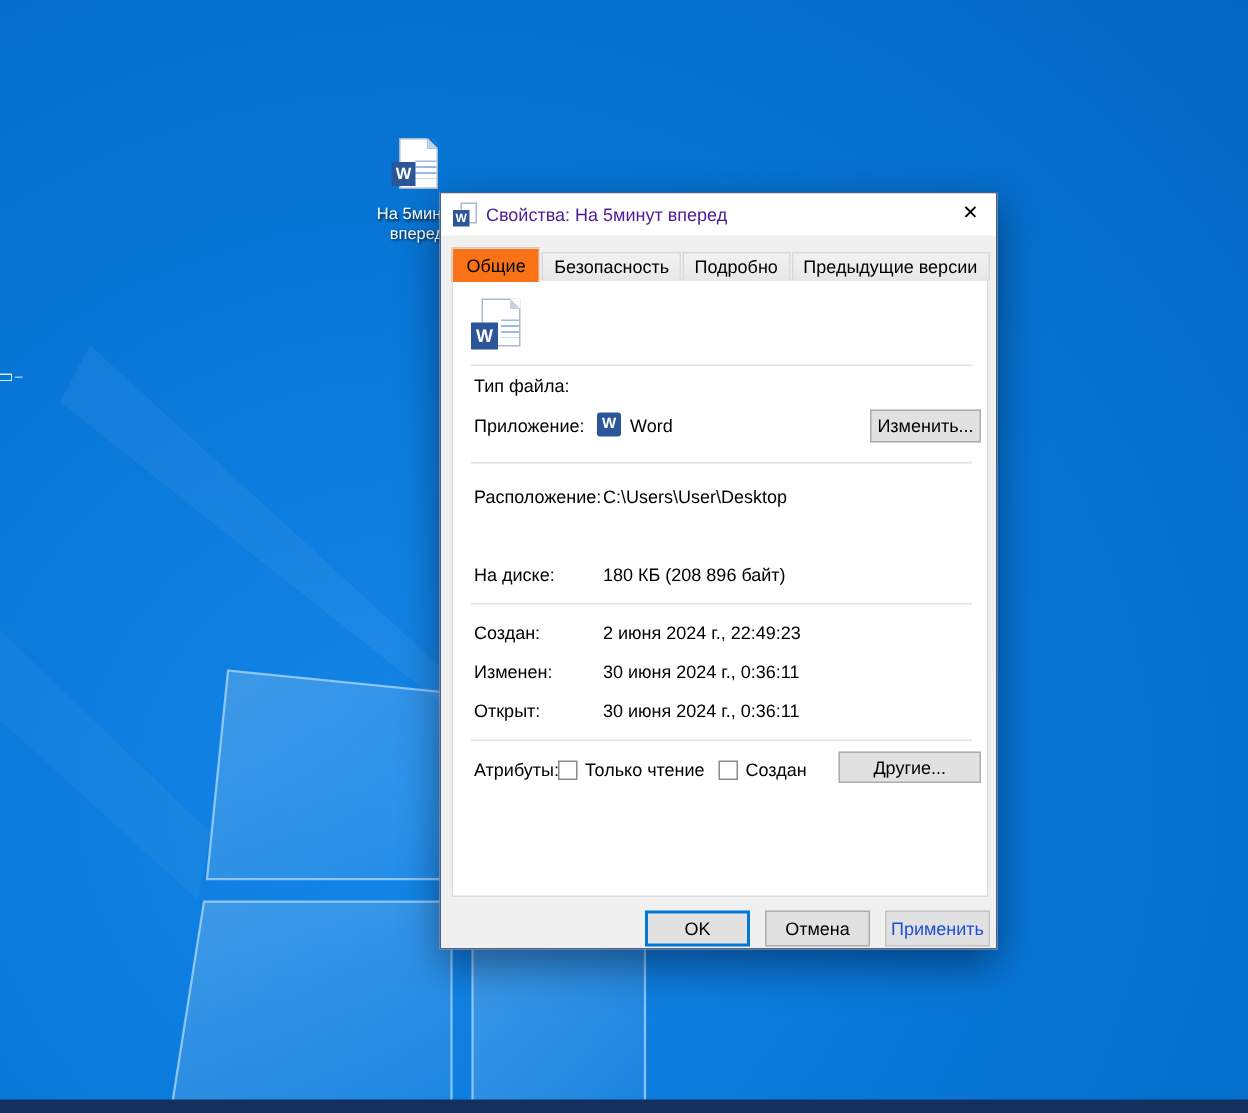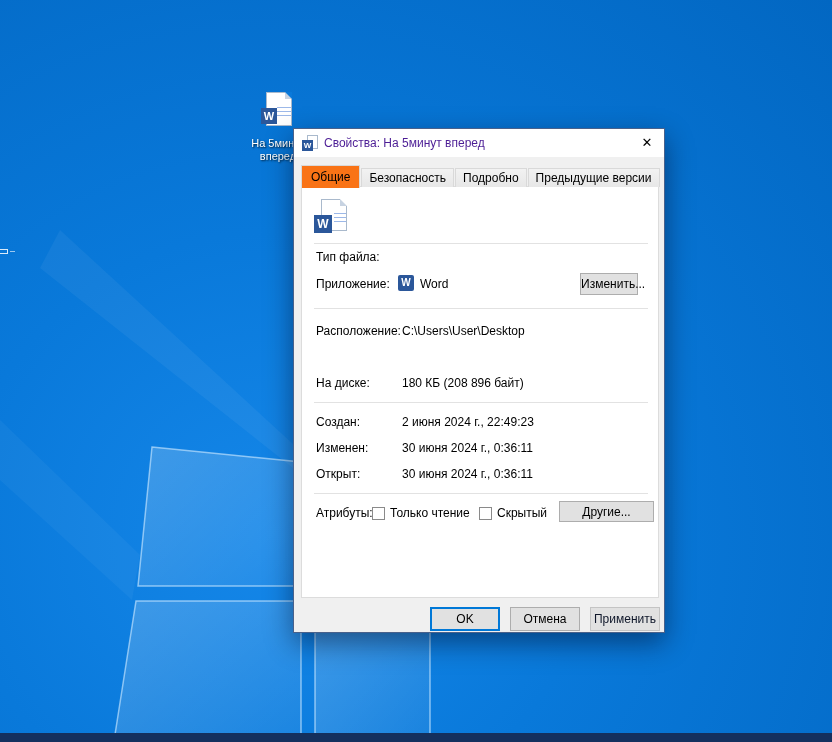--- a/index.html
+++ b/index.html
@@ -141,40 +141,40 @@
     line-height:16px; text-align:center; border-radius:2px;
   }
   .app-value { left:118px; }
 
   .win-btn {
     position:absolute; height:22px;
     background:#e1e1e1; border:1px solid #adadad;
     font-family:"Liberation Sans","DejaVu Sans",sans-serif; font-size:12px;
     text-align:center; color:#000; padding:0;
   }
-  .btn-change { left:278px; top:86px; width:58px; }
+  .btn-change { left:278px; top:86px; width:74px; }
   .btn-other  { left:257px; top:314px; width:95px; height:21px; }
 
   .checkbox {
     display:inline-block; width:13px; height:13px;
     background:#fff; border:1px solid #8a8a8a;
     position:absolute; top:1px;
   }
   .cb1 { left:70px; }  .cb1-label { left:88px; }
   .cb2 { left:177px; } .cb2-label { left:195px; }
 
   
   .footer-btn { position:absolute; top:478px; width:70px; height:24px;
     background:#e1e1e1; border:1px solid #adadad;
     font-family:"Liberation Sans","DejaVu Sans",sans-serif; font-size:12px;
     line-height:18px; text-align:center;
   }
   .btn-ok     { left:136px; border:2px solid #0078d7; line-height:16px; }
   .btn-cancel { left:216px; }
-  .btn-apply  { left:296px; color:#0f172a; border-color:#c4c4c4; }
+  .btn-apply  { left:296px; color:#1d4ed8; border-color:#c4c4c4; }
 </style>
 </head>
 <body>
 
 <div class="desktop">
 
   <svg class="wallpaper-svg" viewBox="0 0 832 742">
     <defs>
       <linearGradient id="pane" x1="0" y1="0" x2="1" y2="1">
         <stop offset="0" stop-color="rgba(255,255,255,0.20)"></stop>
@@ -274,21 +274,21 @@
         <span class="fvalue">30 июня 2024 г., 0:36:11</span>
       </div>
 
       <div class="sep" style="top:306px"></div>
 
       <div class="frow" style="top:319px">
         <span class="flabel">Атрибуты:</span>
         <span class="checkbox cb1"></span>
         <span class="fvalue cb1-label">Только чтение</span>
         <span class="checkbox cb2"></span>
-        <span class="fvalue cb2-label">Скрытый</span>
+        <span class="fvalue cb2-label">Создан</span>
       </div>
       <button class="win-btn btn-other">Другие...</button>
 
     </div>
 
     <button class="footer-btn btn-ok">OK</button>
     <button class="footer-btn btn-cancel">Отмена</button>
     <button class="footer-btn btn-apply" disabled="">Применить</button>
 
   </div>

